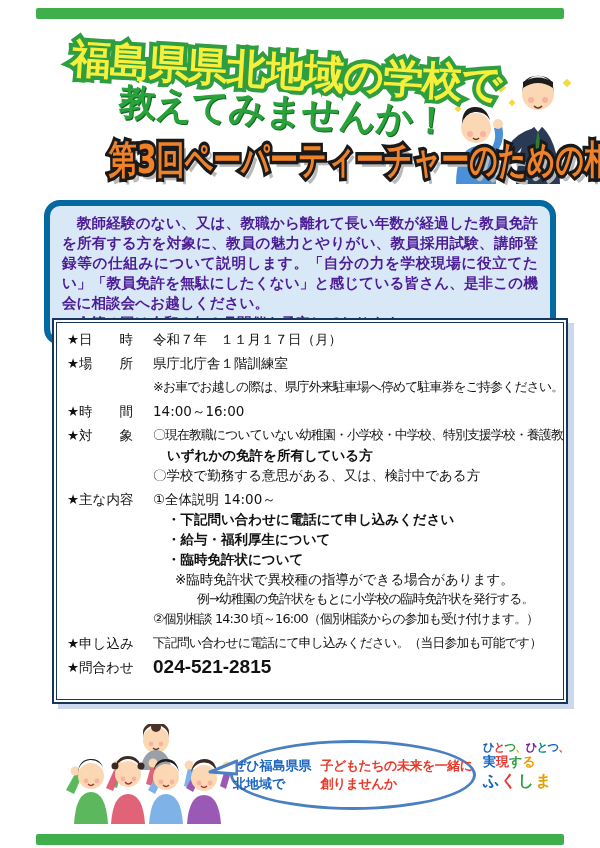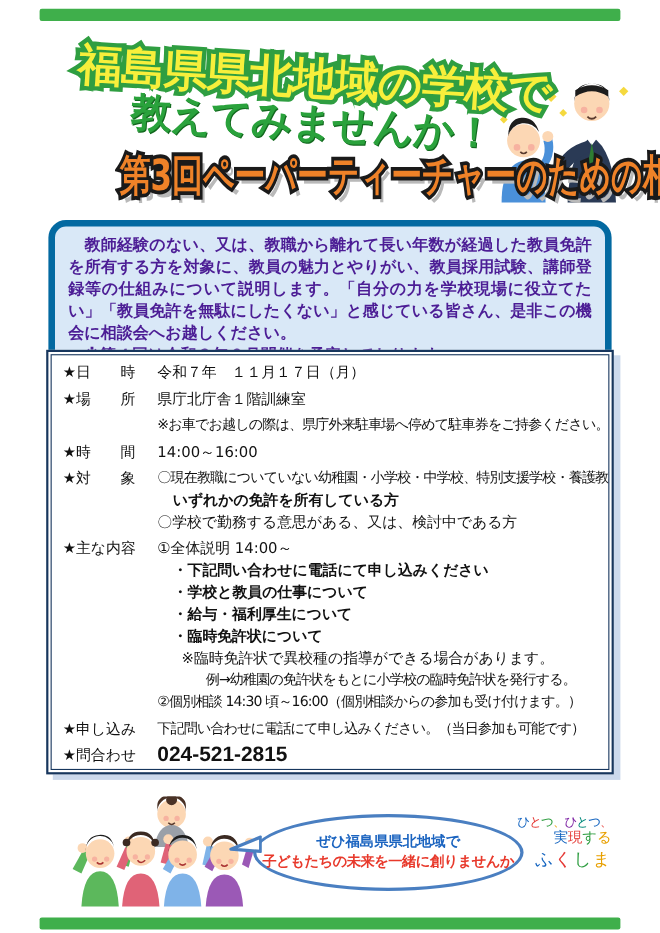--- a/index.html
+++ b/index.html
@@ -26,39 +26,39 @@
   .main-title .scale{display:inline-block;transform:scaleX(0.72);transform-origin:center;}
   .main-title .layered{font-size:39px;}
   .main-title .stroke{-webkit-text-stroke:7px #1a1a1a;color:#1a1a1a;text-shadow:6px 6px 0 #b9b9b9;}
   .main-title .fill{color:#ef8228;}
   
   .intro-box{left:44px;top:200px;width:512px;min-height:106px;box-sizing:border-box;
     background:#d9e8f7;border:6px solid #0369a1;border-radius:16px;padding:7px 12px 6px;
     color:#4c1d95;font-size:14.6px;line-height:1.37;font-weight:600;z-index:1;}
   .intro-box .body{text-align:justify;}
   
-  .details-outer{left:42px;top:318px;width:516px;height:386px;box-sizing:border-box;
+  .details-outer{left:52px;top:318px;width:516px;height:386px;box-sizing:border-box;
     border:2px solid #17365d;background:#fff;box-shadow:6px 5px 0 #ccd9ec;z-index:1;}
   .details-inner{position:absolute;inset:2px;border:1px solid #17365d;padding:6px 8px 4px 10px;overflow:hidden;}
   .row{display:flex;line-height:20px;font-size:13.5px;}
   .row .lab{flex:none;width:86px;white-space:pre;}
   .row .val{flex:1;white-space:nowrap;}
   .gap{margin-top:4px;}
   .i1{padding-left:14px;font-weight:bold;}
   .i2{padding-left:22px;}
   .i3{padding-left:44px;}
   .sq{font-size:12.8px;letter-spacing:-0.8px;}
   .phone{font-size:19px;font-weight:bold;font-family:"Liberation Sans","DejaVu Sans",sans-serif;letter-spacing:0;}
   
   .bubble{left:230px;top:740px;width:240px;height:64px;background:#fff;border:3px solid #4a7fc1;
-    border-radius:50%;display:flex;flex-direction:column;justify-content:center;align-items:center;z-index:2;}
+    border-radius:50%;display:flex;flex-direction:row;align-items:center;z-index:2;}
   .bubble .l1{color:#1b64c0;font-size:13px;font-weight:bold;line-height:1.4;}
   .bubble .l2{color:#e8392b;font-size:13px;font-weight:bold;letter-spacing:-0.5px;line-height:1.4;}
   .bubble-tail{left:208px;top:758px;z-index:3;}
-  .logo{left:456px;top:740px;width:100px;text-align:right;font-weight:normal;line-height:1.25;z-index:2;}
+  .logo{left:483px;top:740px;width:100px;text-align:left;font-weight:bold;line-height:1.25;z-index:2;}
   .logo .ll1{font-size:11.5px;letter-spacing:-1px;}
   .logo .ll2{font-size:13px;letter-spacing:0px;}
   .logo .ll3{font-size:16px;letter-spacing:1px;}
   svg{display:block;}
 </style>
 </head>
 <body>
 
 <div class="abs hbar" style="top:8px;"></div>
 
@@ -156,21 +156,20 @@
     <div class="row gap">
       <span class="lab">★主な内容</span>
       <span class="val">①全体説明 14:00～</span>
     </div>
     <div class="row">
       <span class="lab"></span>
       <span class="val i1">・下記問い合わせに電話にて申し込みください</span>
     </div>
     <div class="row">
       <span class="lab"></span>
-      <span class="val i1">・学校と教員の仕事について</span>
     </div>
     <div class="row">
       <span class="lab"></span>
       <span class="val i1">・給与・福利厚生について</span>
     </div>
     <div class="row">
       <span class="lab"></span>
       <span class="val i1">・臨時免許状について</span>
     </div>
     <div class="row">

